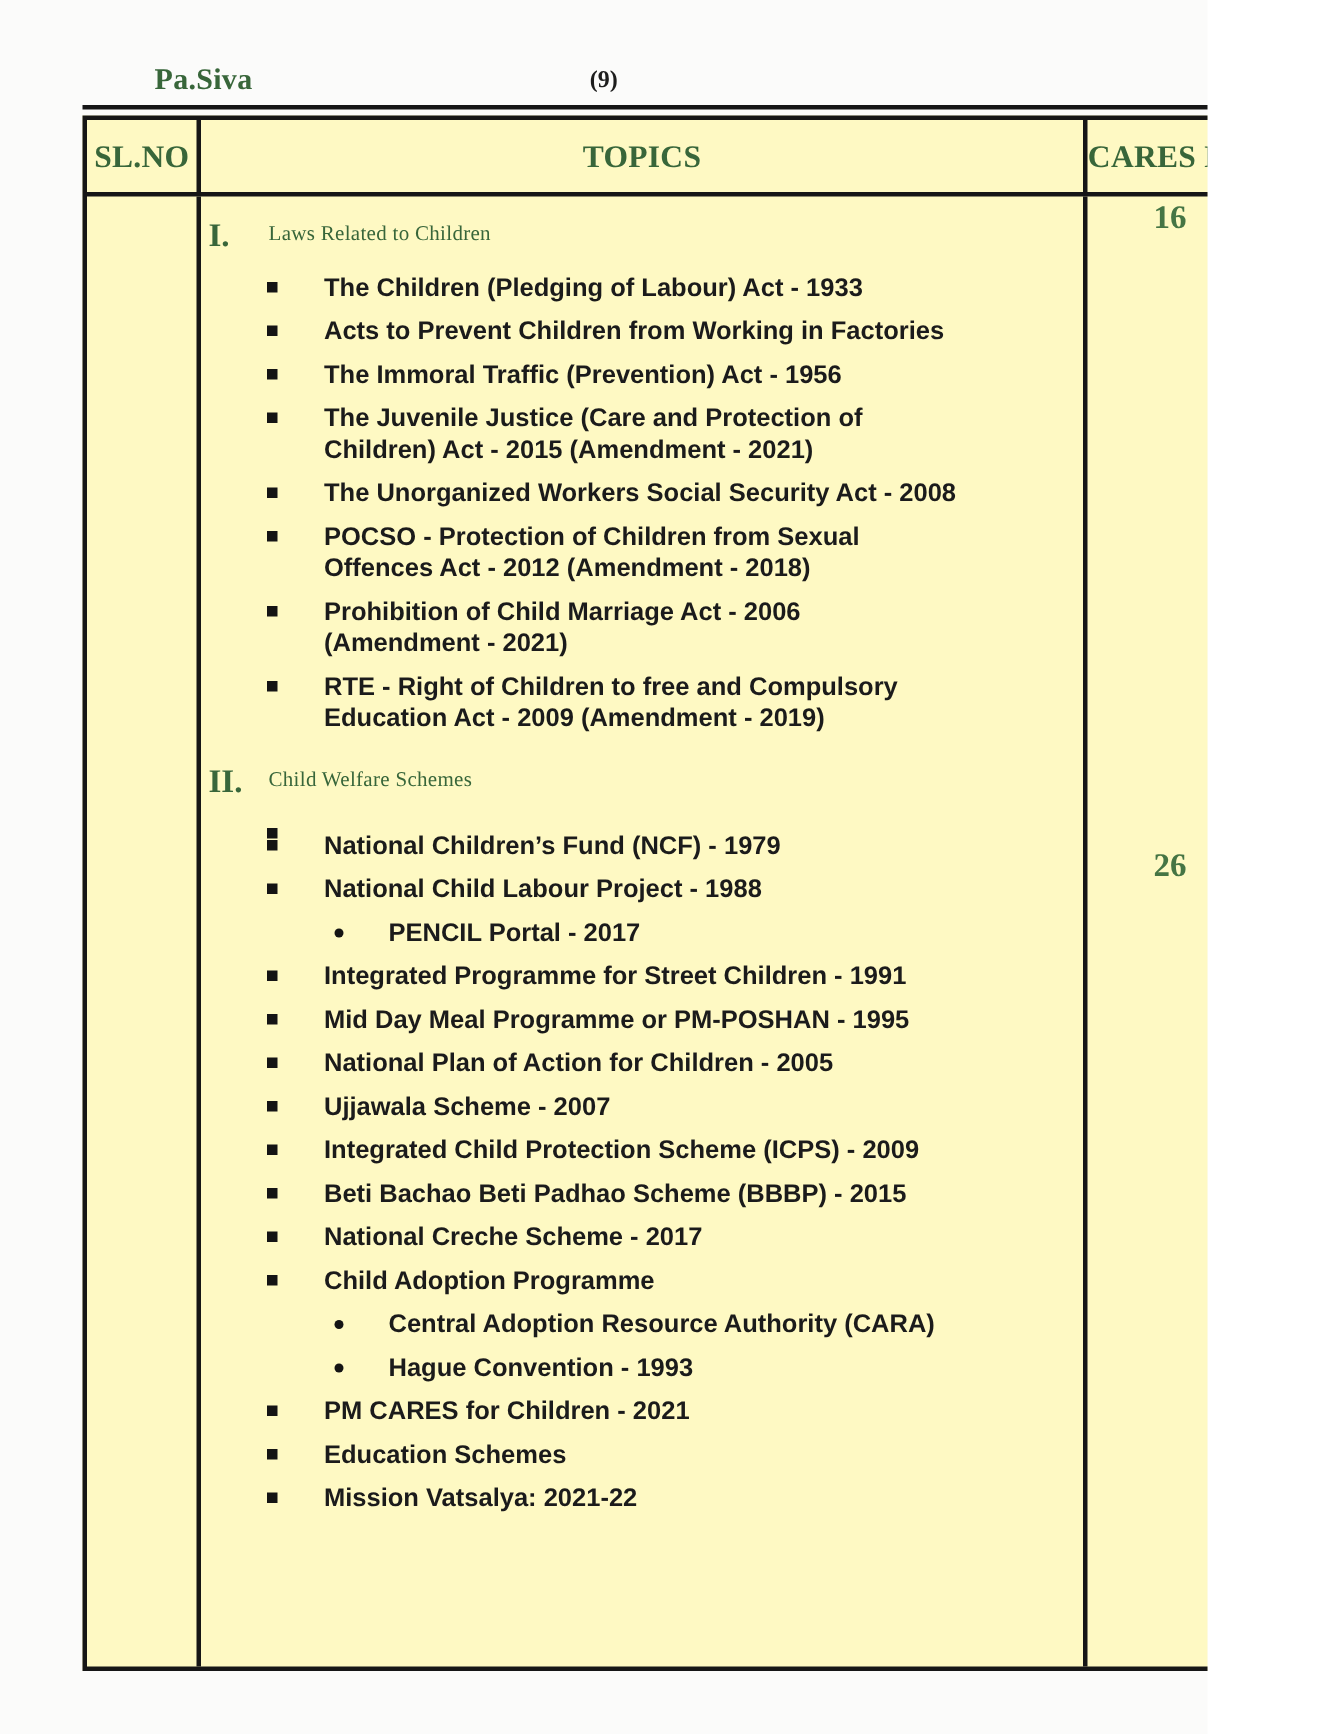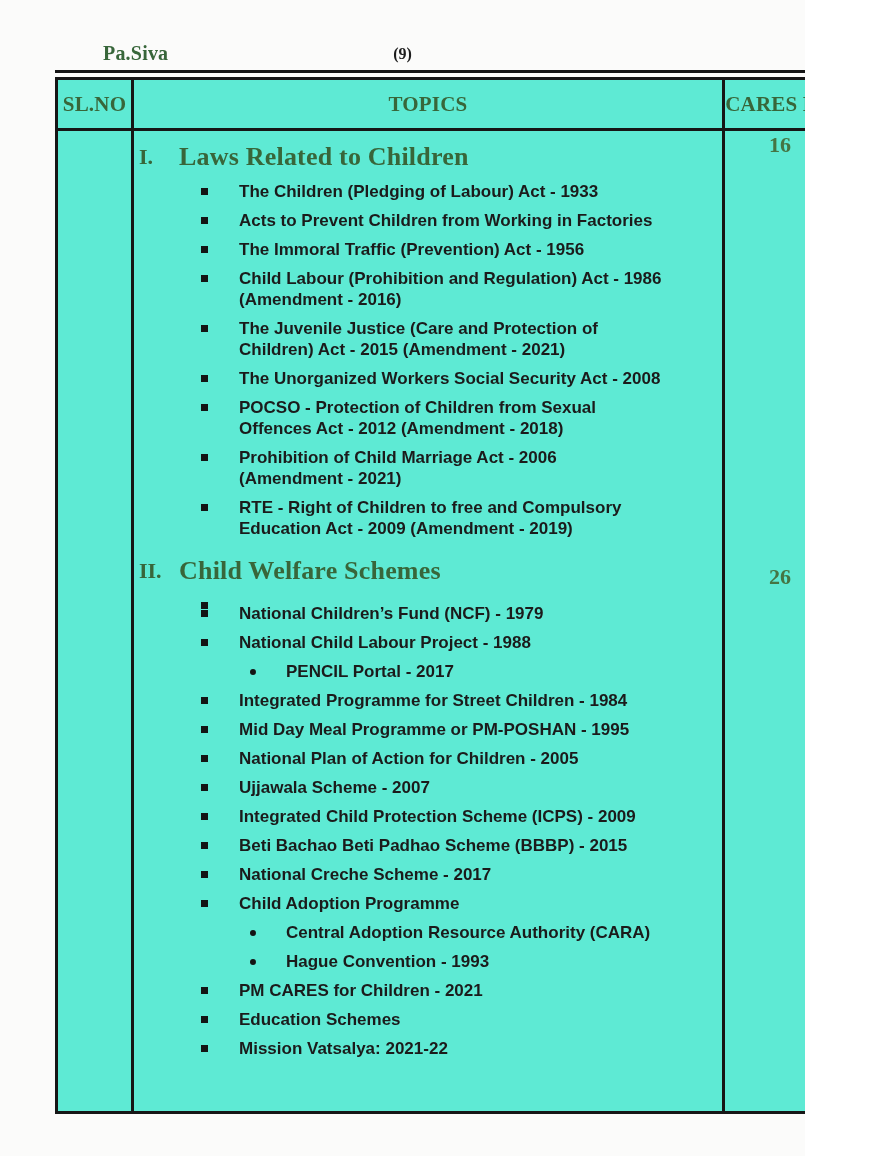--- a/index.html
+++ b/index.html
@@ -20,43 +20,43 @@
   .page-label{
     position:absolute;left:0;top:3px;width:100%;text-align:center;
     font-weight:bold;font-size:16px;color:#1d1d1d;
   }
   
   .top-rule{position:absolute;top:70px;left:55px;width:783px;height:3px;background:#161616;}
   
   .toc-table{
     position:absolute;top:77px;left:55px;width:783px;height:1037px;
     border:3px solid #161616;box-sizing:border-box;
-    background:#5eead4;display:flex;flex-direction:column;
+    background:#fef9c3;display:flex;flex-direction:column;
   }
   .header-row{display:flex;border-bottom:3px solid #161616;height:48px;flex:0 0 auto;}
   .body-row{display:flex;flex:1 1 auto;min-height:0;}
   .cell-slno{width:76px;flex:0 0 auto;border-right:3px solid #161616;box-sizing:border-box;}
   .cell-topics{flex:1 1 auto;border-right:3px solid #161616;box-sizing:border-box;}
   .cell-page{width:110px;flex:0 0 auto;position:relative;}
   .header-row .hcell{
     display:flex;align-items:center;justify-content:center;
     font-weight:bold;font-size:21px;color:#38663a;letter-spacing:.2px;
   }
   
   .topics-content{padding:12px 6px 0 0;}
   .section-head{display:flex;line-height:28px;margin-bottom:10px;color:#38663a;}
   .section-head.second{margin-top:18px;align-items:center;}
   .roman{margin-left:5px;width:40px;font-weight:bold;font-size:22px;}
-  .sec-title{font-weight:bold;font-size:26px;letter-spacing:.2px;}
-  .item{display:flex;margin-bottom:8px;padding-left:66px;
+  .sec-title{font-weight:normal;font-size:14px;letter-spacing:.2px;}
+  .item{display:flex;margin-bottom:8px;padding-left:43px;
         font-family:"Liberation Sans", sans-serif;font-weight:bold;
         font-size:17px;line-height:21px;color:#1b1b1b;}
   .item .bullet-box{width:39px;flex:0 0 auto;position:relative;}
   .sq{position:absolute;left:1px;top:7px;width:7px;height:7px;background:#141414;}
-  .item.sub{padding-left:115px;}
+  .item.sub{padding-left:88px;}
   .item.sub .bullet-box{width:37px;}
   .dot{position:absolute;left:1px;top:8px;width:6px;height:6px;border-radius:50%;background:#141414;}
   .txt{white-space:pre-line;max-width:505px;}
   
   .pgnum{
     position:absolute;left:0;width:100%;text-align:center;
     font-weight:bold;font-size:22px;color:#457544;
   }
   .pgnum.p1{top:1px;}
   .pgnum.p2{top:433px;}
@@ -107,27 +107,20 @@
           <div class="item">
               <span class="bullet-box">
                 <span class="sq"></span>
               </span>
               <span class="txt">The Immoral Traffic (Prevention) Act - 1956</span>
             </div>
           <div class="item">
               <span class="bullet-box">
                 <span class="sq"></span>
               </span>
-              <span class="txt">Child Labour (Prohibition and Regulation) Act - 1986
-(Amendment - 2016)</span>
-            </div>
-          <div class="item">
-              <span class="bullet-box">
-                <span class="sq"></span>
-              </span>
               <span class="txt">The Juvenile Justice (Care and Protection of
 Children) Act - 2015 (Amendment - 2021)</span>
             </div>
           <div class="item">
               <span class="bullet-box">
                 <span class="sq"></span>
               </span>
               <span class="txt">The Unorganized Workers Social Security Act - 2008</span>
             </div>
           <div class="item">
@@ -177,21 +170,21 @@
           <div class="item sub">
               <span class="bullet-box">
                 <span class="dot"></span>
               </span>
               <span class="txt">PENCIL Portal - 2017</span>
             </div>
           <div class="item">
               <span class="bullet-box">
                 <span class="sq"></span>
               </span>
-              <span class="txt">Integrated Programme for Street Children - 1984</span>
+              <span class="txt">Integrated Programme for Street Children - 1991</span>
             </div>
           <div class="item">
               <span class="bullet-box">
                 <span class="sq"></span>
               </span>
               <span class="txt">Mid Day Meal Programme or PM-POSHAN - 1995</span>
             </div>
           <div class="item">
               <span class="bullet-box">
                 <span class="sq"></span>

